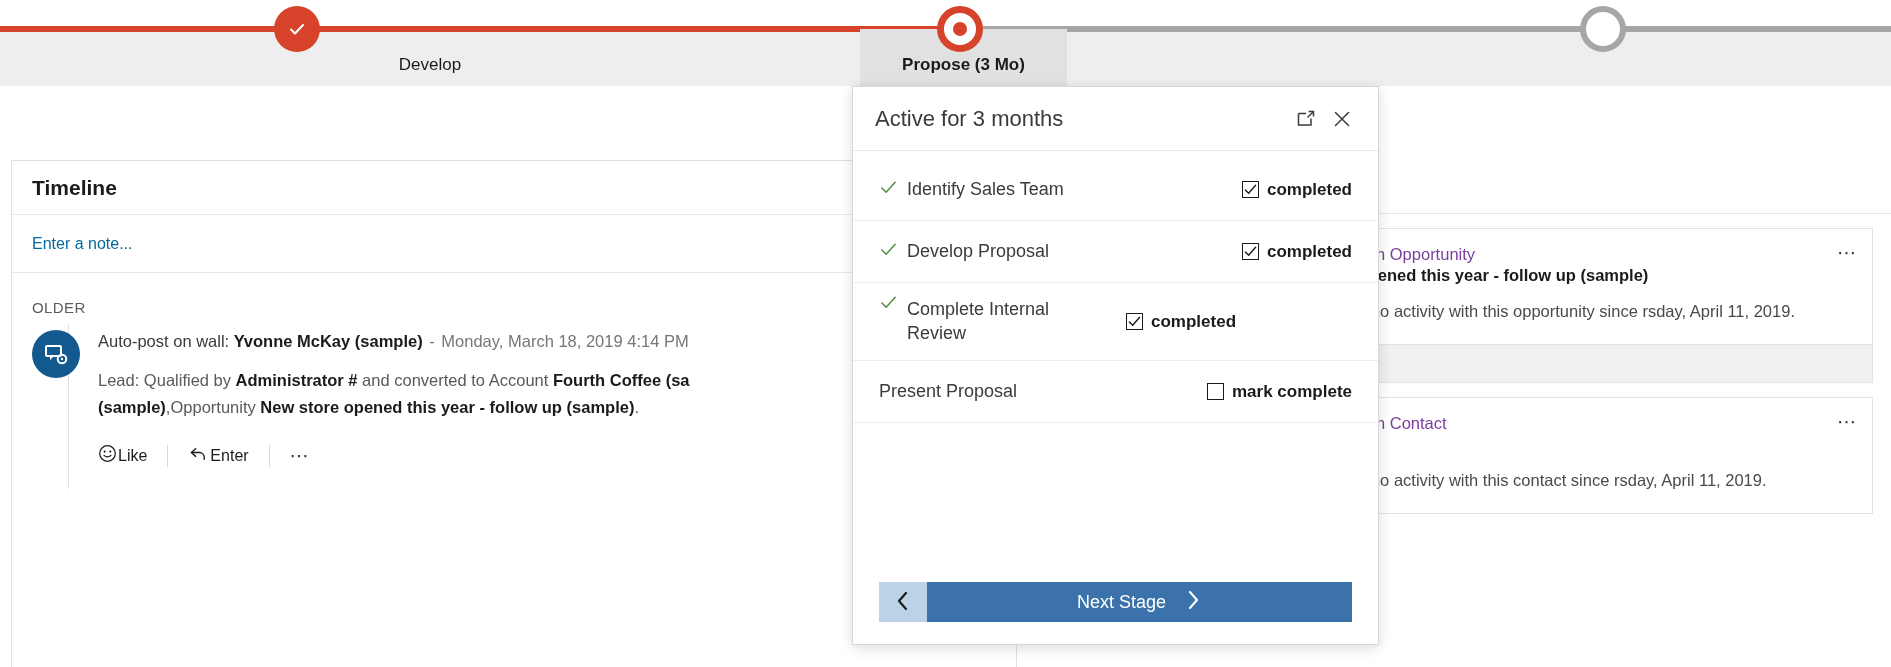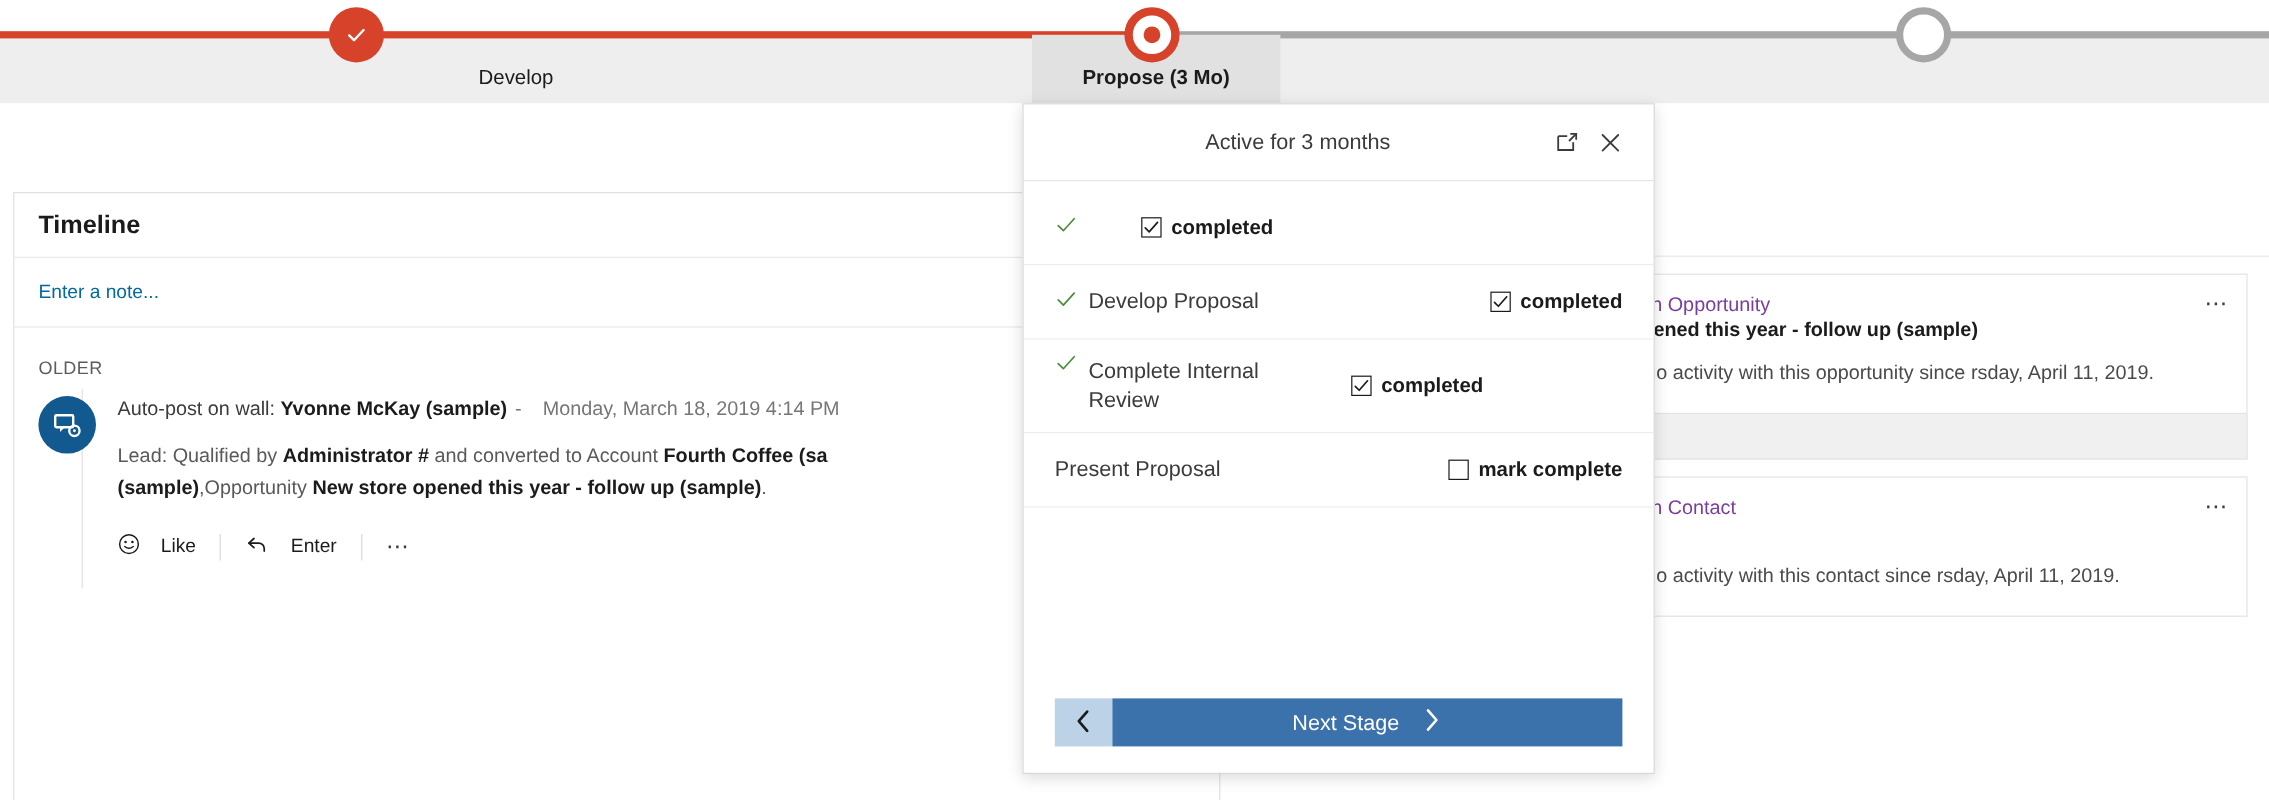--- a/index.html
+++ b/index.html
@@ -92,32 +92,32 @@
   .avatar {
     width: 48px; height: 48px; border-radius: 50%;
     background: #11598f; flex: 0 0 48px;
     display: flex; align-items: center; justify-content: center;
     position: relative; z-index: 2;
   }
   .post-body { flex: 1; padding-top: 2px; min-width: 0; }
   .post-line1 { font-size: 16.5px; color: #3b3b3b; white-space: nowrap; }
   .post-line1 .name { font-weight: bold; color: #1b1b1b; }
   .post-line1 .dash { color: #767676; padding: 0 2px; }
-  .post-line1 .ts { color: #767676; margin-left: 11px; }
+  .post-line1 .ts { color: #767676; }
   .post-text {
     margin-top: 16px; font-size: 16.5px; color: #595959;
     line-height: 1.62; max-width: 700px;
   }
   .post-text b { color: #1b1b1b; font-weight: bold; }
   .post-actions {
     margin-top: 22px; display: flex; align-items: center;
     gap: 0px; font-size: 16px; color: #1b1b1b;
   }
   .act {
-    display: flex; align-items: center; gap: 17px;
+    display: flex; align-items: center; gap: 1px;
     padding: 2px 20px 2px 0;
   }
   .act-sep { width: 1px; height: 22px; background: #d9d9d9; margin-right: 20px; }
   .ellipsis-h { letter-spacing: 2px; font-size: 19px; color: #3b3b3b; }
 
   
   .assistant {
     position: absolute; left: 1262px; top: 160px;
     width: 629px; height: 560px;
     background: #ffffff;
@@ -154,21 +154,21 @@
     border: 1px solid #d8d8d8;
     box-shadow: 0 3px 12px rgba(0,0,0,0.14);
     z-index: 40;
     display: flex; flex-direction: column;
   }
   .flyout-head {
     height: 64px; display: flex; align-items: center;
     padding: 0 18px 0 22px;
     border-bottom: 1px solid #e6e6e6;
   }
-  .flyout-head-title { flex: 1; font-size: 18px; color: #3b3b3b; text-align: center; }
+  .flyout-head-title { flex: 1; font-size: 22px; color: #3b3b3b; }
   .icon-btn {
     width: 36px; height: 36px;
     display: flex; align-items: center; justify-content: center;
   }
   .flyout-steps { flex: 1; padding: 8px 0 0 0; }
   .step {
     display: flex; align-items: center;
     min-height: 62px; padding: 8px 26px 8px 26px;
     border-bottom: 1px solid #ededed;
   }
@@ -346,20 +346,21 @@
     </div>
 
     <div class="flyout-steps">
 
       <div class="step">
         <span class="step-check">
           <svg width="19" height="19" viewBox="0 0 20 20" aria-hidden="true">
             <path d="M3 10.5 L7.5 15 L17 4.5" stroke="#4e8a3c" stroke-width="1.5" fill="none" stroke-linecap="round" stroke-linejoin="round"></path>
           </svg>
         </span>
+        <span class="step-label">Identify Sales Team</span>
         <span class="step-state">
           <span class="cbox">
             <svg width="13" height="13" viewBox="0 0 14 14" aria-hidden="true">
               <path d="M1.5 7.5 L5 11 L12.5 2.5" stroke="#1b1b1b" stroke-width="1.5" fill="none" stroke-linecap="round" stroke-linejoin="round"></path>
             </svg>
           </span>
           <span>completed</span>
         </span>
       </div>
 

